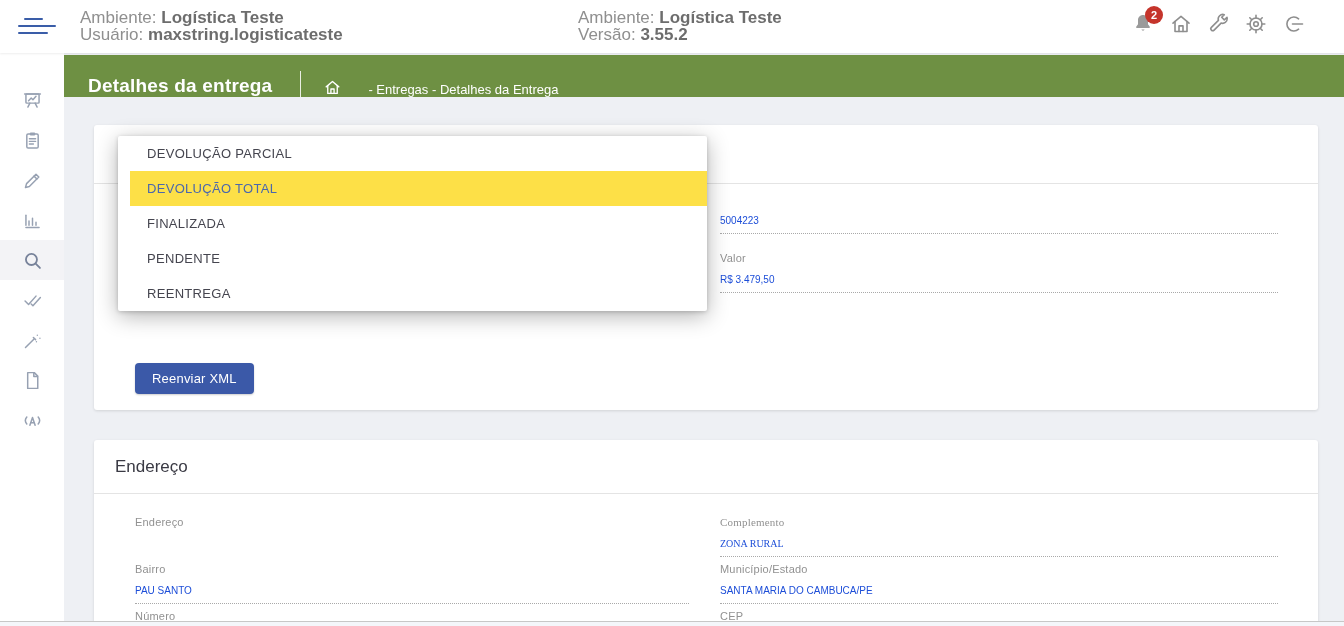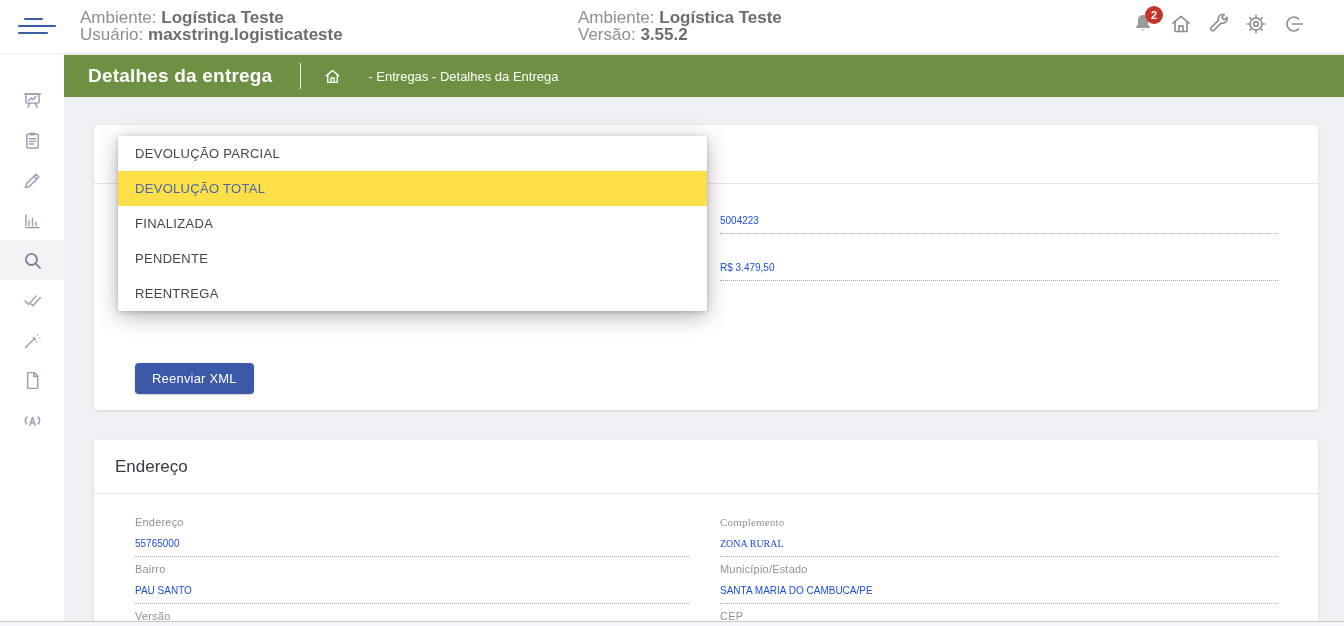--- a/index.html
+++ b/index.html
@@ -39,21 +39,21 @@
   .badge {
     position:absolute; left:1145px; top:6px; min-width:18px; height:18px;
     background:#c5342b; color:#fff; border-radius:50%;
     font-size:11px; font-weight:bold; line-height:18px; text-align:center;
     z-index:31; cursor:pointer;
   }
 
   
   .page-bar {
     position:absolute; top:55px; left:64px; width:1280px; height:42px;
-    background:#6e9043; color:#ffffff; display:flex; align-items:center; z-index:5;
+    background:#6e9043; color:#ffffff; display:flex; align-items:flex-end; z-index:5;
   }
   .page-title { margin-left:24px; font-size:19px; font-weight:bold; letter-spacing:0.2px; }
   .pb-divider { width:1px; height:26px; background:rgba(255,255,255,0.85); margin-left:28px; }
   .pb-home { margin-left:22px; width:19px; height:19px; cursor:pointer; }
   .pb-home svg { width:100%; height:100%; fill:none; stroke:#ffffff; stroke-width:1.7;
                  stroke-linecap:round; stroke-linejoin:round; }
   .breadcrumb { margin-left:26px; font-size:13px; }
 
   
   .sidebar {
@@ -101,20 +101,21 @@
   
   .dropdown {
     position:absolute; left:118px; top:136px; width:589px; z-index:40;
     background:#ffffff; border-radius:2px;
     box-shadow:0 5px 22px rgba(0,0,0,0.30), 0 1px 4px rgba(0,0,0,0.18);
   }
   .dd-option {
     height:35px; line-height:35px; padding-left:17px;
     font-size:13px; color:#45454f; letter-spacing:0.3px; cursor:pointer;
     white-space:nowrap;
+    margin-left:12px;
   }
   .dd-option.selected { background:#fde047; color:#4a67ad; }
 
   
   .bottom-strip {
     position:absolute; left:0; bottom:0; width:1344px; height:5px;
     background:#f4f6fa; border-top:1px solid #c7c7c7; z-index:50;
   }
 </style>
 </head>
@@ -259,57 +260,57 @@
 </div>
 
 <div class="card card1">
   <div class="card-divider"></div>
 
   <div class="field col-r" style="top:80px;">
     <div class="fvalue">5004223</div>
   </div>
 
   <div class="field col-r" style="top:127px;">
+    <div class="flabel">Valor</div>
     <div class="fvalue">R$ 3.479,50</div>
   </div>
 
   <button class="btn-primary">Reenviar XML</button>
 </div>
 
 <div class="dropdown">
   <div class="dd-option">DEVOLUÇÃO PARCIAL</div>
   <div class="dd-option selected">DEVOLUÇÃO TOTAL</div>
   <div class="dd-option">FINALIZADA</div>
   <div class="dd-option">PENDENTE</div>
   <div class="dd-option">REENTREGA</div>
 </div>
 
 <div class="card card2">
   <div class="card2-title">Endereço</div>
   <div class="card-divider"></div>
 
   <div class="field col-l" style="top:76px;">
     <div class="flabel">Endereço</div>
-    <div class="fvalue">55765000</div>
   </div>
   <div class="field col-r" style="top:76px;font-family:Liberation Serif, serif;">
     <div class="flabel">Complemento</div>
     <div class="fvalue">ZONA RURAL</div>
   </div>
 
   <div class="field col-l" style="top:123px;">
     <div class="flabel">Bairro</div>
     <div class="fvalue">PAU SANTO</div>
   </div>
   <div class="field col-r" style="top:123px;">
     <div class="flabel">Município/Estado</div>
     <div class="fvalue">SANTA MARIA DO CAMBUCA/PE</div>
   </div>
 
   <div class="field col-l label-only" style="top:170px;">
-    <div class="flabel">Versão</div>
+    <div class="flabel">Número</div>
   </div>
   <div class="field col-r label-only" style="top:170px;">
     <div class="flabel">CEP</div>
   </div>
 </div>
 
 <div class="bottom-strip"></div>
 
 </body></html>

